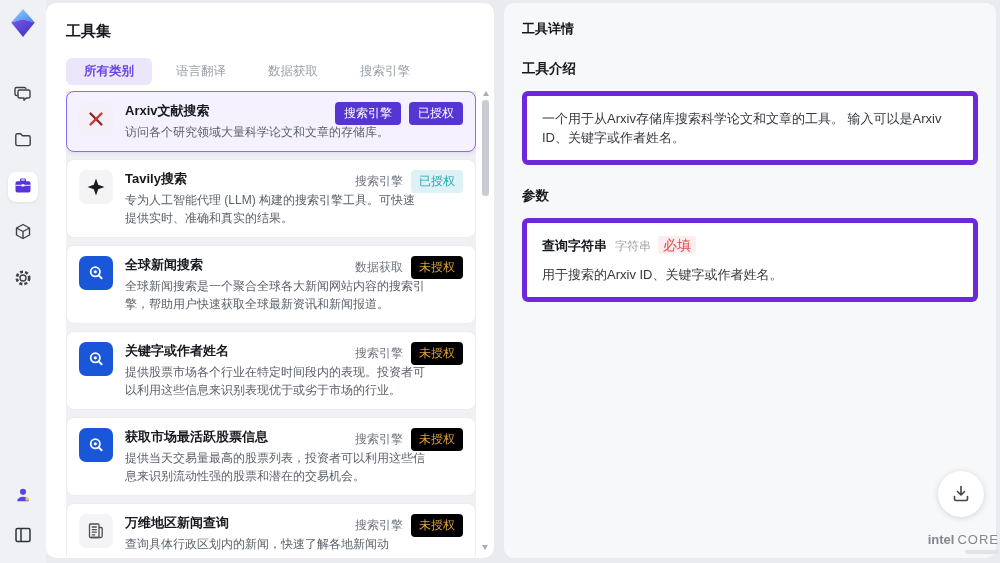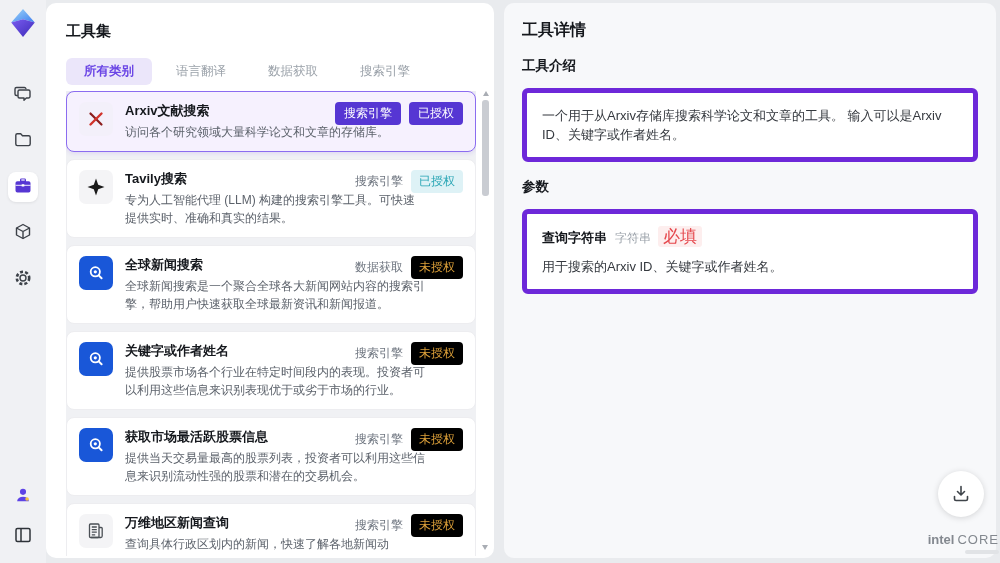--- a/index.html
+++ b/index.html
@@ -68,29 +68,29 @@
   .sb-up, .sb-down { width:0; height:0; margin:0 auto;
     border-left:3.5px solid transparent; border-right:3.5px solid transparent; }
   .sb-up   { border-bottom:5px solid #a9adb4; }
   .sb-down { border-top:5px solid #a9adb4; position:absolute; bottom:0; left:1px; }
   .sb-thumb{ width:7px; height:96px; background:#c9ccd2; border-radius:3px; margin:4px auto 0; }
   
   .right-panel {
     position:absolute; left:504px; top:3px; right:4px; bottom:5px;
     background:#f7f8fa; border-radius:10px; padding:17px 18px;
   }
-  .rp-title { font-size:16px; font-weight:700;font-family:Liberation Serif, serif; }
-  .rp-sub   { font-size:13.5px; font-weight:700; margin-top:16px; }
+  .rp-title { font-size:13px; font-weight:700;font-family:Liberation Serif, serif; }
+  .rp-sub   { font-size:13.5px; font-weight:700; margin-top:22px; }
   .rp-box {
     margin-top:13px; background:#ffffff; border:5px solid #6d28d9; border-radius:6px;
     padding:13px 15px; font-size:13px; color:#35393f; line-height:19px;
   }
   .param-name { font-weight:700; font-size:13px; color:#15181d; }
   .param-type { font-size:12px; color:#9aa1a9; margin-left:8px; }
-  .param-req  { font-size:17px; color:#e5484d; background:#fdeeee; padding:1px 5px; border-radius:3px; margin-left:7px; }
+  .param-req  { font-size:14px; color:#e5484d; background:#fdeeee; padding:1px 5px; border-radius:3px; margin-left:7px; }
   .param-desc { margin-top:9px; font-size:13px; color:#35393f; }
   
   .fab {
     position:absolute; right:16px; bottom:46px; width:46px; height:46px; border:none;
     border-radius:50%; background:#ffffff; box-shadow:0 1px 6px rgba(0,0,0,.15);
     display:flex; align-items:center; justify-content:center; cursor:pointer;
   }
   .intel { position:absolute; right:1px; bottom:9px; text-align:right; line-height:14px; }
   .intel-line { font-size:13px; color:#83888f; white-space:nowrap; }
   .intel-intel { font-weight:700; }

